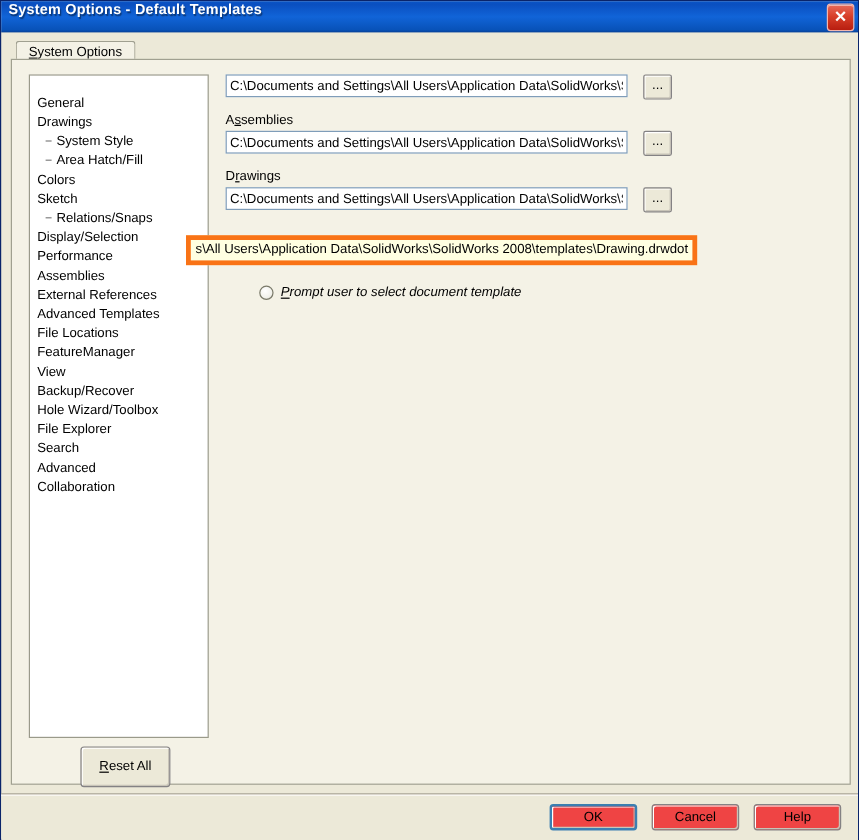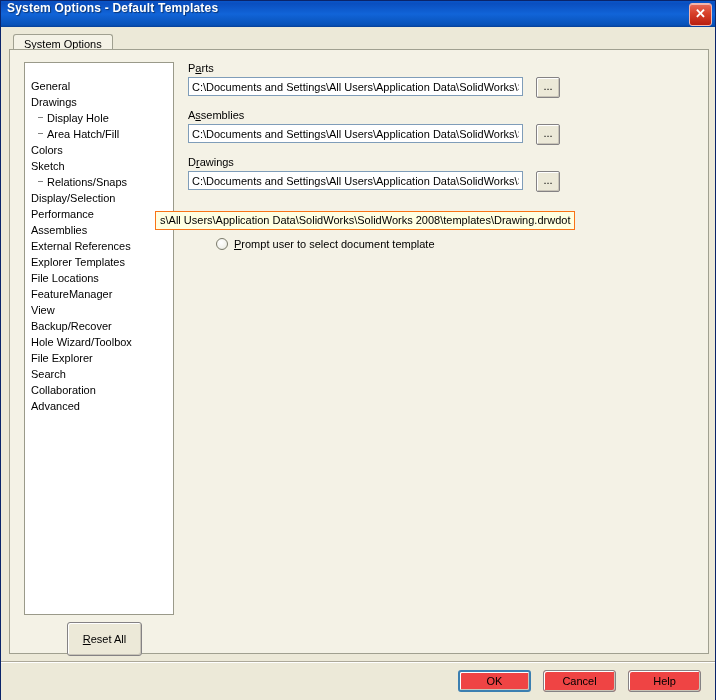--- a/index.html
+++ b/index.html
@@ -177,36 +177,37 @@
     box-shadow: inset 1px 1px 0 #ffffff, inset -1px -1px 0 #c8c4b8;
     color: #000;
   }
 
   
   .tooltip {
     position: absolute;
     left: -33px;
     top: 55px;
     background: #ffffe1;
-    border: 1px solid #f97316;
+    border: 4px solid #f97316;
     font-size: 11px;
     color: #000;
     padding: 2px 4px 3px 4px;
     white-space: nowrap;
     z-index: 20;
   }
 
   
   .radios { margin-top: 22px; margin-left: 28px; }
   .radio-row {
     display: flex;
     align-items: center;
     height: 18px;
-    margin-bottom: 3px;
-    cursor: pointer;
+    margin-bottom: 18px;
+    cursor: pointer;
+    font-style: italic;
   }
   .radio {
     width: 12px;
     height: 12px;
     border-radius: 50%;
     border: 1px solid #7a7a6a;
     background: radial-gradient(circle at 40% 35%, #ffffff 0%, #f2f2ec 60%, #d9d9d0 100%);
     box-sizing: border-box;
     margin-right: 6px;
     position: relative;
@@ -294,47 +295,46 @@
   <div class="tabstrip">
     <div class="tab"><u>S</u><span>ystem Options</span></div>
   </div>
 
   <div class="panel">
 
     <div class="tree">
       <div id="tree-container">
           <div class="tree-item"><span>General</span></div>
           <div class="tree-item"><span>Drawings</span></div>
-          <div class="tree-item child"><span>Display Hole</span></div>
+          <div class="tree-item child"><span>System Style</span></div>
           <div class="tree-item child"><span>Area Hatch/Fill</span></div>
           <div class="tree-item"><span>Colors</span></div>
           <div class="tree-item"><span>Sketch</span></div>
           <div class="tree-item child"><span>Relations/Snaps</span></div>
           <div class="tree-item"><span>Display/Selection</span></div>
           <div class="tree-item"><span>Performance</span></div>
           <div class="tree-item"><span>Assemblies</span></div>
           <div class="tree-item"><span>External References</span></div>
-          <div class="tree-item"><span class="selected">Explorer Templates</span></div>
+          <div class="tree-item"><span class="selected">Advanced Templates</span></div>
           <div class="tree-item"><span>File Locations</span></div>
           <div class="tree-item"><span>FeatureManager</span></div>
           <div class="tree-item"><span>View</span></div>
           <div class="tree-item"><span>Backup/Recover</span></div>
           <div class="tree-item"><span>Hole Wizard/Toolbox</span></div>
           <div class="tree-item"><span>File Explorer</span></div>
           <div class="tree-item"><span>Search</span></div>
+          <div class="tree-item"><span>Advanced</span></div>
           <div class="tree-item"><span>Collaboration</span></div>
-          <div class="tree-item"><span>Advanced</span></div>
         </div>
     </div>
 
     <div class="content">
 
 
       <div class="field-group">
-        <div class="field-label"><span>P</span><u>a</u><span>rts</span></div>
         <div class="field-row">
           <input class="text-input" type="text" value="C:\Documents and Settings\All Users\Application Data\SolidWorks\S" style="">
           <div class="browse-btn">...</div>
         </div>
       </div>
 
       <div class="field-group">
         <div class="field-label"><span>A</span><u>s</u><span>semblies</span></div>
         <div class="field-row">
           <input class="text-input" type="text" value="C:\Documents and Settings\All Users\Application Data\SolidWorks\S" style="">

